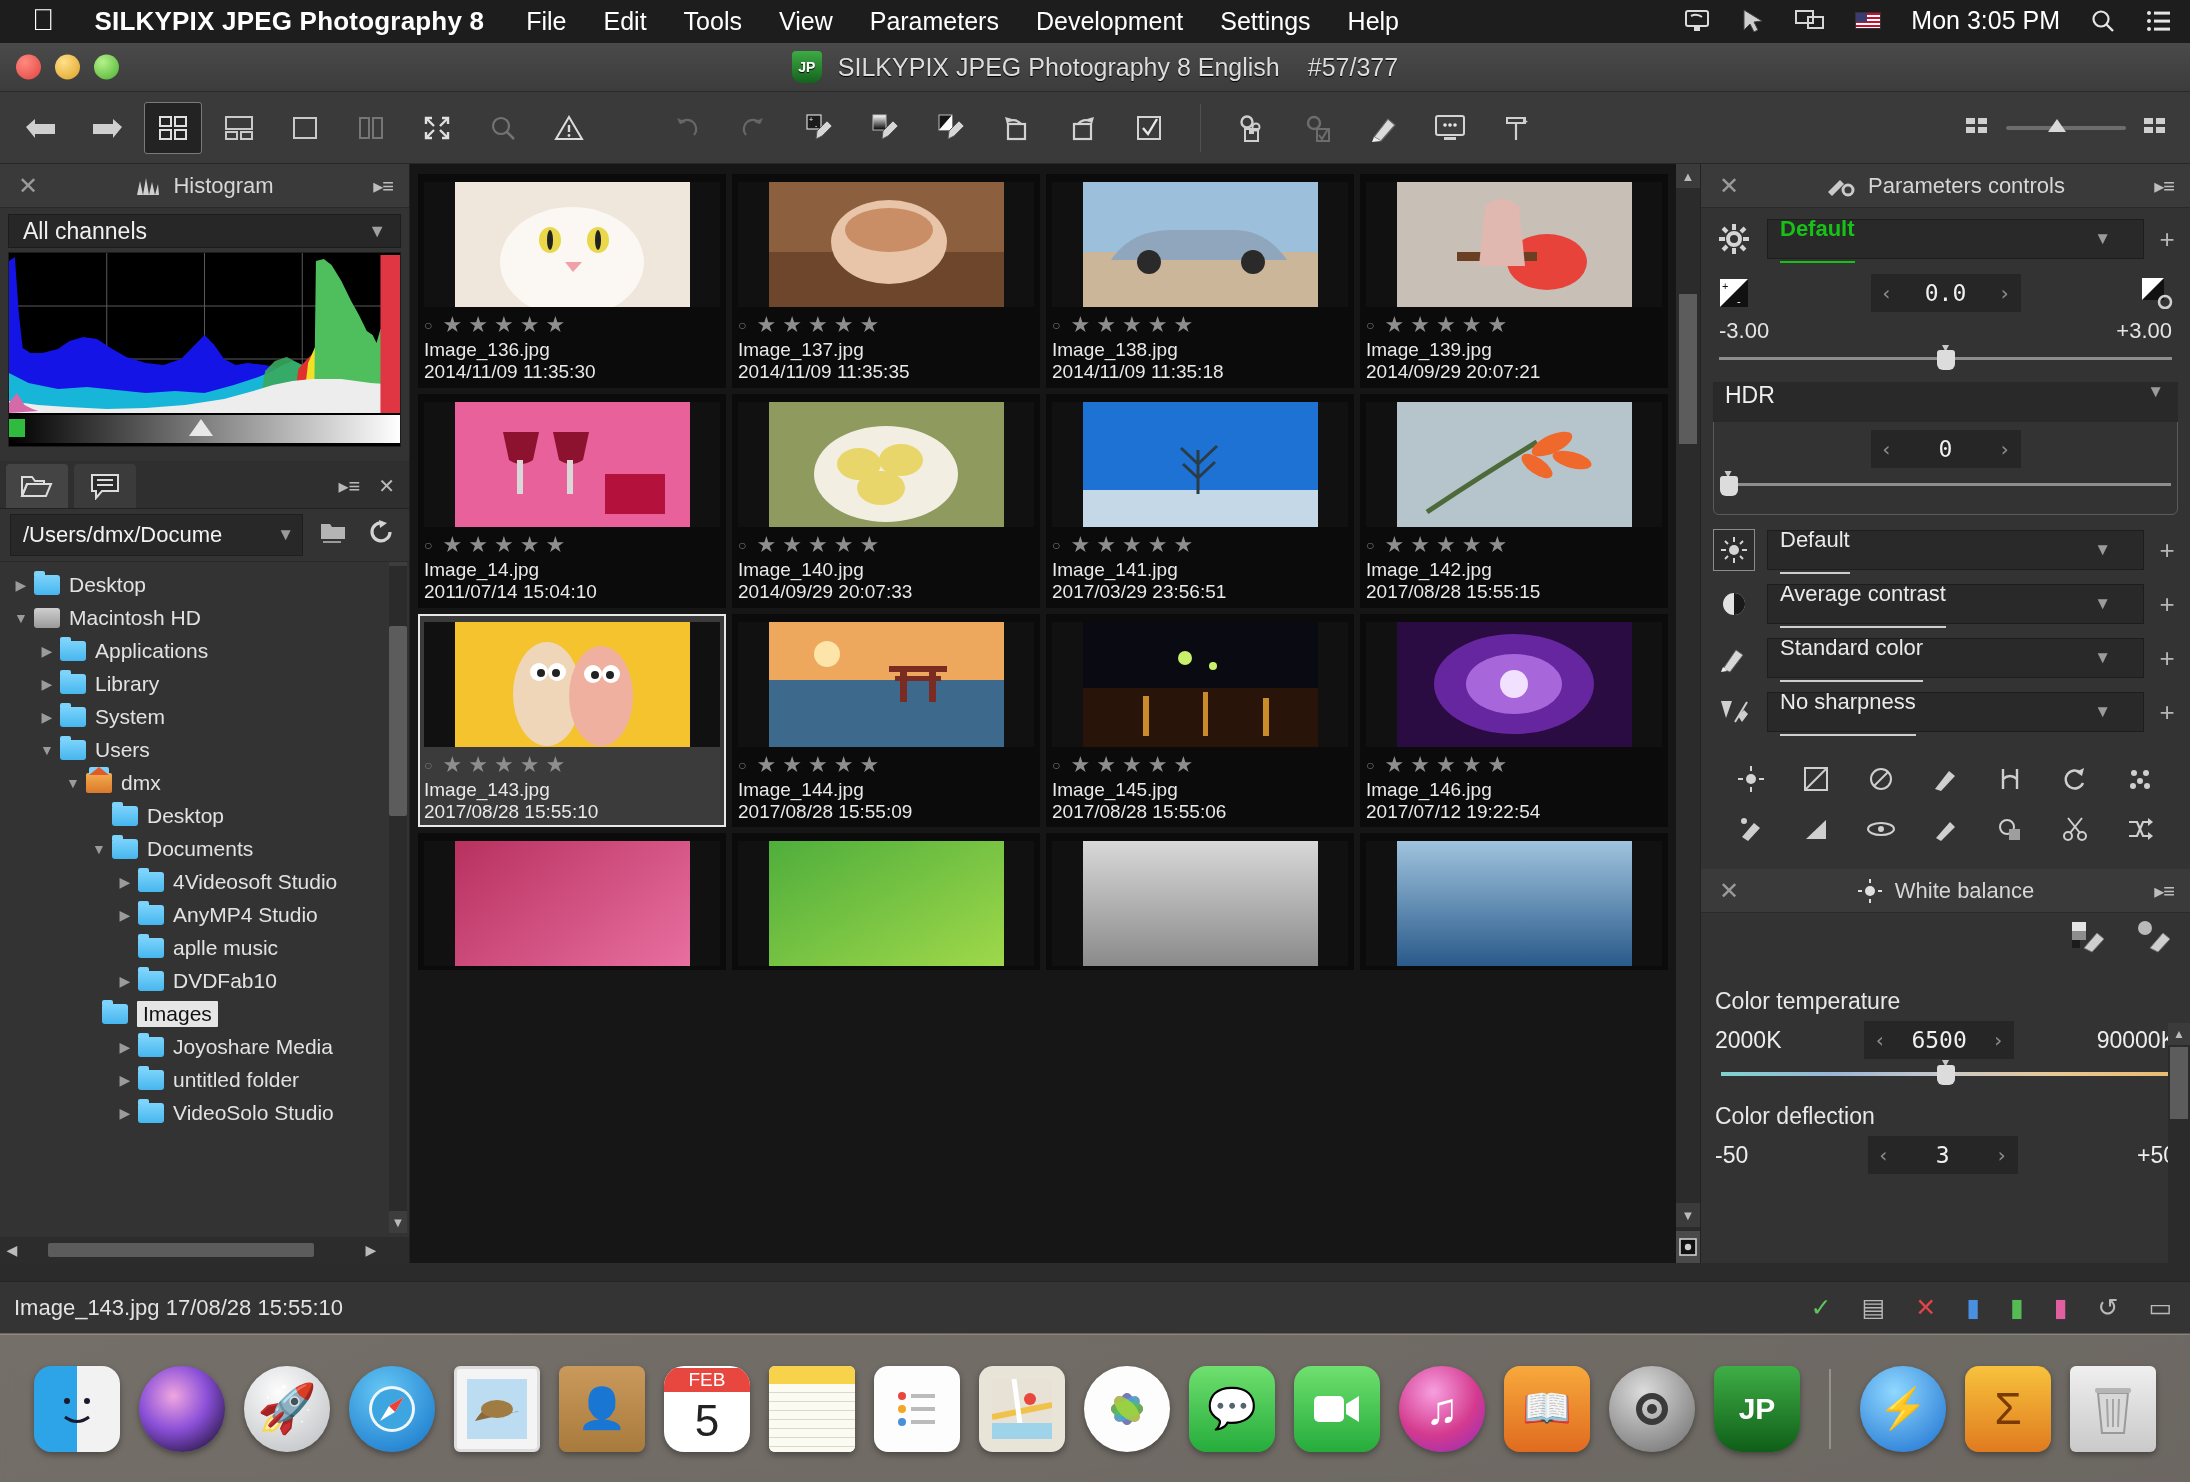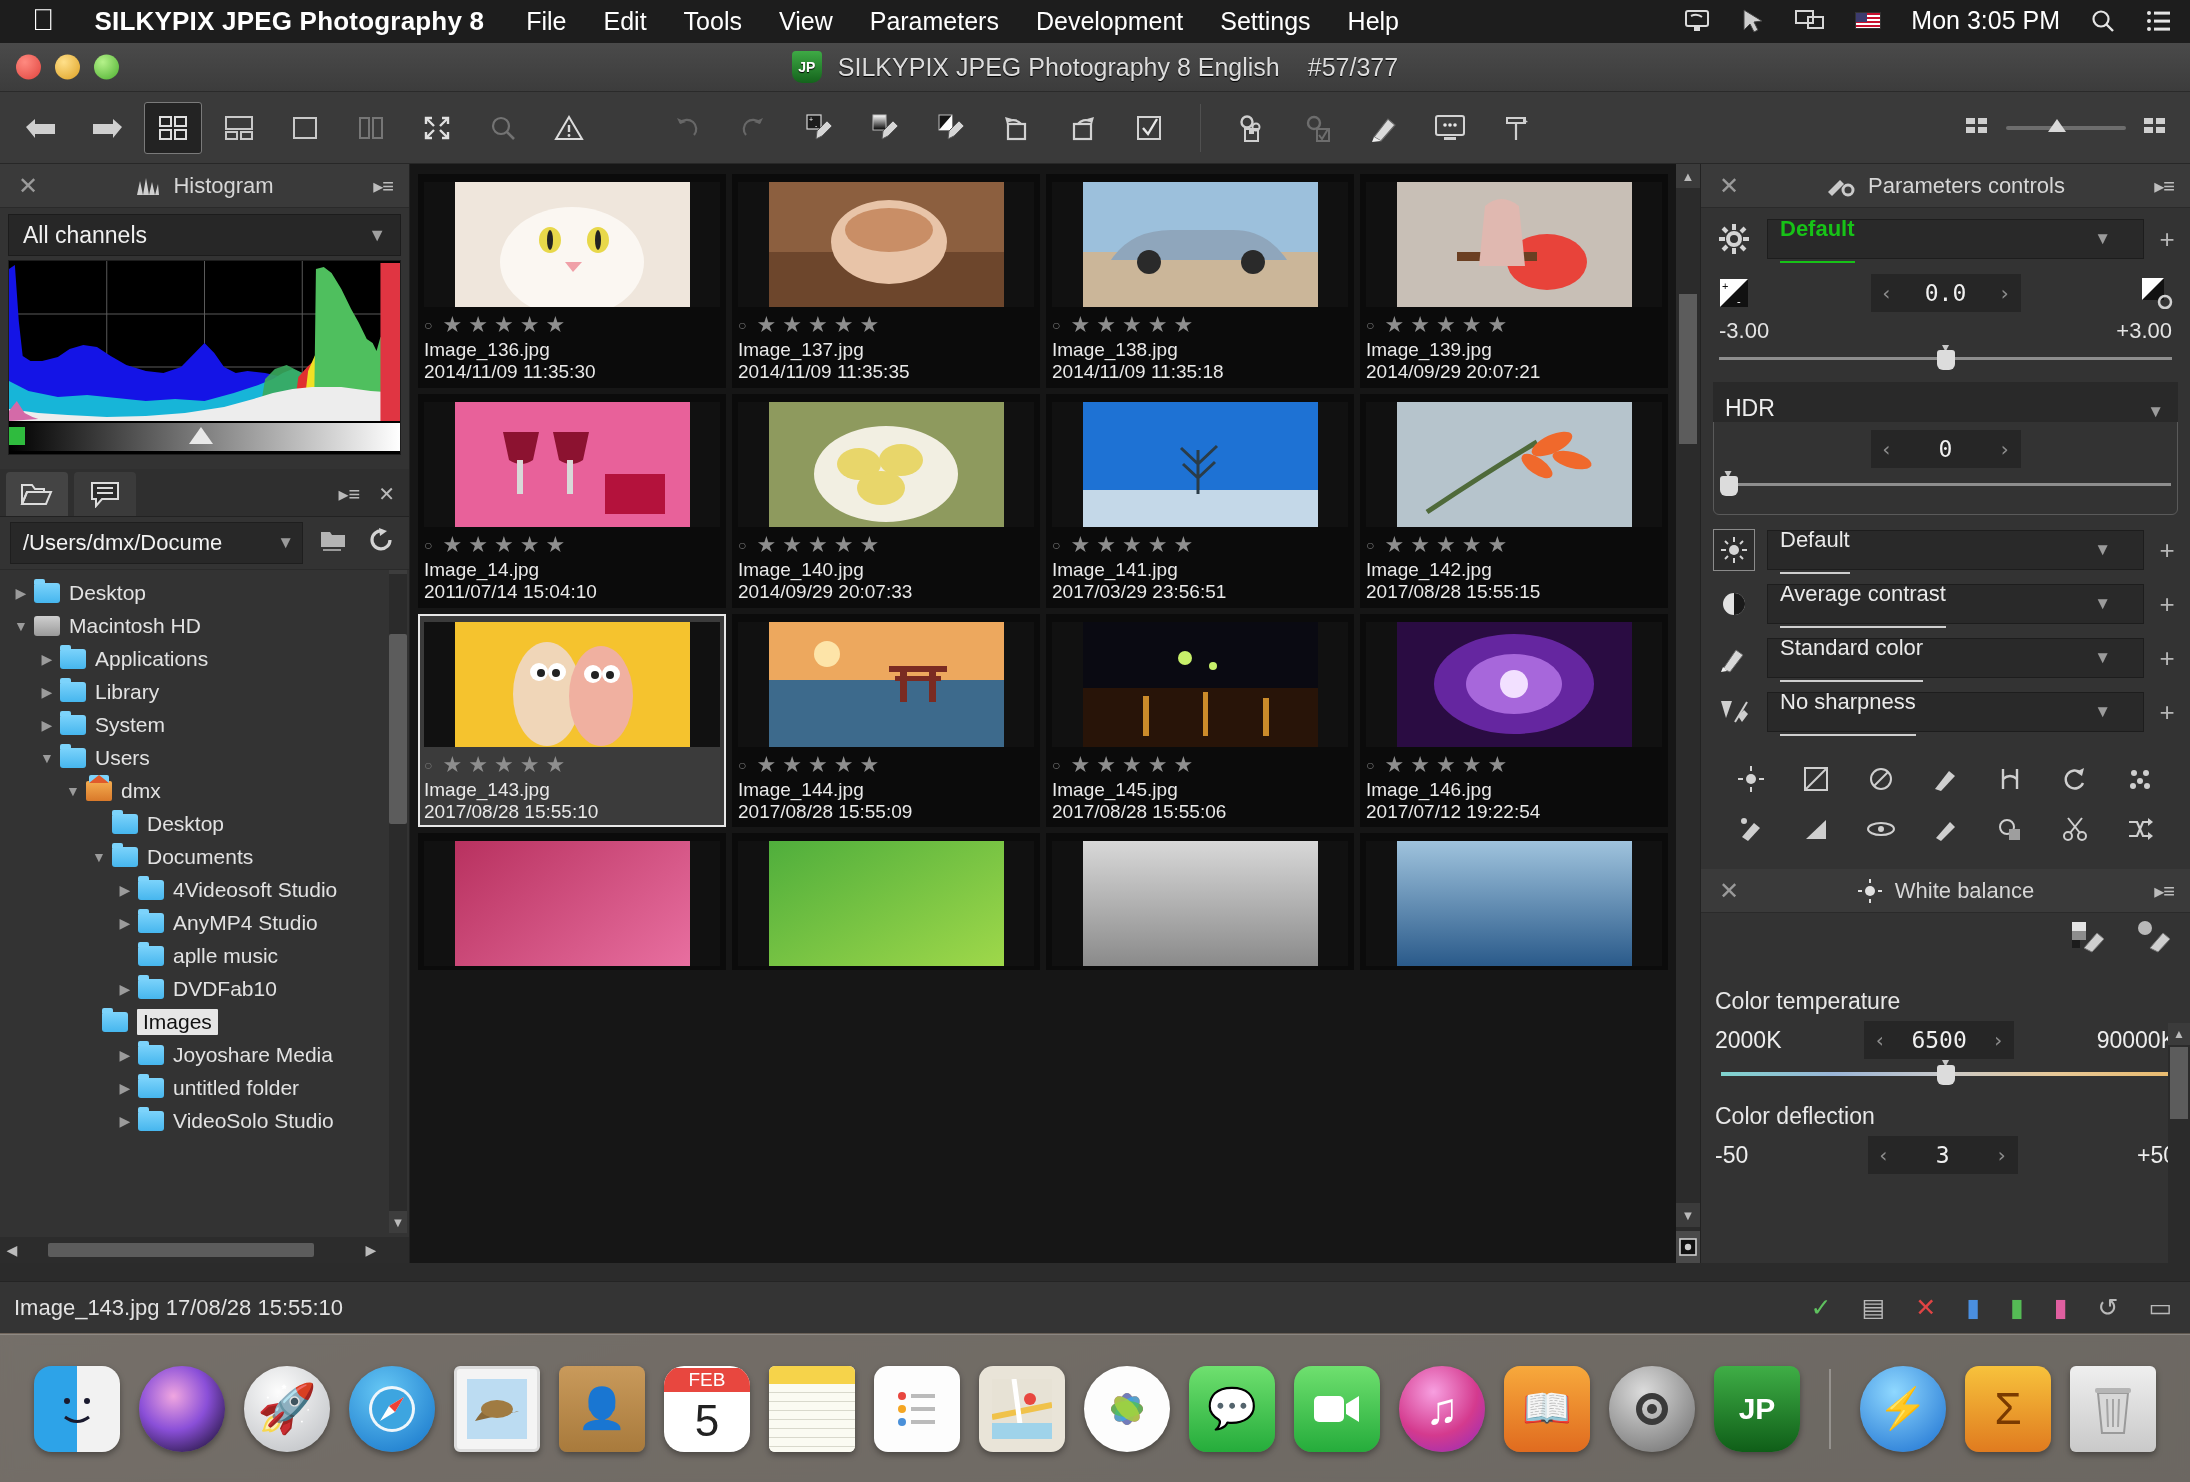--- a/index.html
+++ b/index.html
@@ -67,21 +67,21 @@
 
   
   .ph{height:44px;background:#3a3a3a;display:flex;align-items:center;
       justify-content:center;position:relative;color:#d6d6d6;font-size:22px;
       border-bottom:1px solid #2a2a2a;}
   .ph .x{position:absolute;left:18px;font-size:24px;color:#9a9a9a;}
   .ph .m{position:absolute;right:16px;font-size:20px;color:#bdbdbd;letter-spacing:-1px;}
   .ph .ttl{display:flex;align-items:center;gap:12px;}
 
   
-  .hist-select{margin:6px 8px 4px 8px;height:42px;background:#272727;border:1px solid #1c1c1c;
+  .hist-select{margin:6px 8px 4px 8px;height:34px;background:#272727;border:1px solid #1c1c1c;
                display:flex;align-items:center;padding:0 14px;color:#f0f0f0;font-size:23px;position:relative;}
   .hist-select .cv{position:absolute;right:14px;color:#9f9f9f;font-size:18px;}
   .hist-wrap{margin:0 8px;height:195px;background:#000;position:relative;border:1px solid #1d1d1d;}
   .hist-wrap svg{display:block;width:100%;height:160px;}
   .hist-grad{height:28px;background:linear-gradient(90deg,#000,#fff);position:relative;margin-top:2px;}
   .hist-grad .gknob{position:absolute;left:180px;top:4px;width:0;height:0;
       border-left:12px solid transparent;border-right:12px solid transparent;border-bottom:17px solid #e8e8e8;}
   .hist-grad .gleft{position:absolute;left:0;top:4px;width:16px;height:18px;background:#2fbb3e;}
 
   
@@ -155,21 +155,21 @@
   .spin .ar{color:#8c8c8c;font-size:20px;}
   .rangerow{display:flex;justify-content:space-between;color:#e4e4e4;font-size:22px;padding:0 6px;}
   .srail{position:relative;height:30px;margin:4px 6px 0 6px;}
   .srail .rail{position:absolute;top:9px;left:0;right:0;height:3px;background:#8e8e8e;}
   .srail .rail.temp{background:linear-gradient(90deg,#7fd4cf,#9bb6d8,#c9c9c9,#e8c896,#e9bb6f);height:4px;}
   .srail .knob{position:absolute;top:2px;width:18px;height:20px;background:#dcdcdc;
                border-radius:3px 3px 6px 6px;transform:translateX(-50%);}
   .srail .nub{position:absolute;top:-6px;width:14px;height:10px;transform:translateX(-50%);
               color:#c9c9c9;font-size:14px;text-align:center;line-height:10px;}
   .hdrbox{border:1px solid #5a5a5a;border-radius:6px;margin:4px 0 14px 0;padding:0 0 10px 0;}
-  .hdrhead{height:40px;background:#292929;display:flex;align-items:flex-end;padding:0 12px;
+  .hdrhead{height:40px;background:#292929;display:flex;align-items:flex-start;padding:0 12px;
            color:#eee;font-size:23px;position:relative;margin:-1px -1px 0 -1px;}
   .hdrhead .cv{position:absolute;right:14px;color:#9b9b9b;font-size:17px;}
   .icon-grid{display:grid;grid-template-columns:repeat(7,1fr);gap:10px 4px;padding:14px 8px 10px 8px;}
   .igi{height:40px;display:flex;align-items:center;justify-content:center;color:#cfcfcf;font-size:24px;}
   .wb-body{padding:8px 14px 0 14px;}
   .wb-pickers{display:flex;justify-content:flex-end;gap:26px;padding:6px 14px 10px 0;color:#cfcfcf;font-size:28px;}
   .wb-label{color:#e8e8e8;font-size:23px;margin:10px 0 6px 0;}
   .wb-row{display:flex;align-items:center;justify-content:space-between;color:#eee;font-size:23px;}
   .rp-scroll{position:absolute;right:0;top:0;bottom:0;width:22px;background:#2b2b2b;}
 

